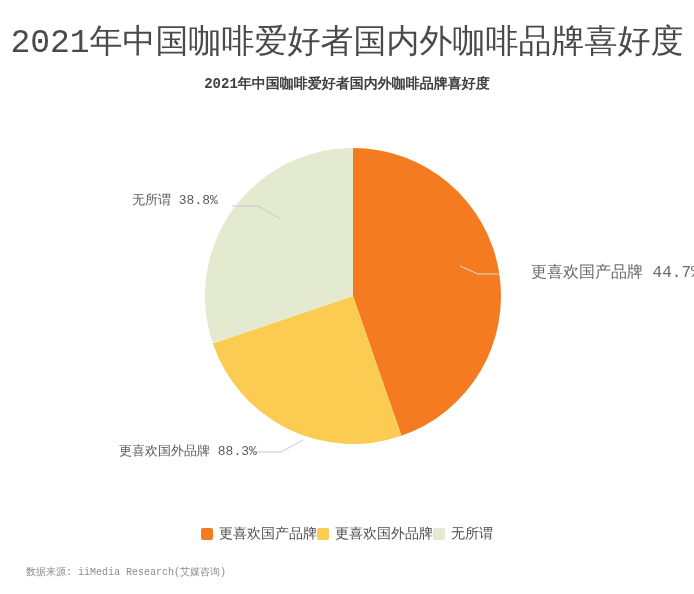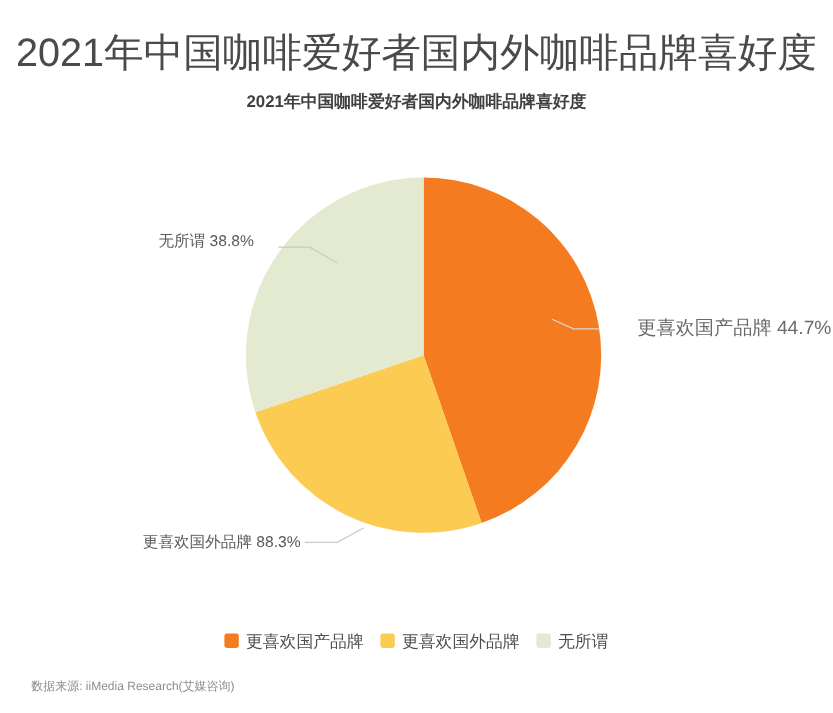--- a/index.html
+++ b/index.html
@@ -9,20 +9,21 @@
   }
   body {
     font-family: "Liberation Sans", "DejaVu Sans", sans-serif;
   }
   #page {
     position: relative;
     width: 694px;
     height: 590px;
     background: #ffffff;
     overflow: hidden;
+    font-family: Liberation Mono, monospace;
   }
 
   
   #main-title {
     position: absolute;
     left: 0;
     top: 22px;
     width: 694px;
     text-align: center;
     font-size: 33px;
@@ -73,21 +74,20 @@
 
   
   #legend {
     position: absolute;
     left: 0;
     top: 525px;
     width: 694px;
     display: flex;
     justify-content: center;
     align-items: center;
-    gap: 14px;
   }
   .legend-item {
     display: flex;
     align-items: center;
     gap: 6px;
   }
   .legend-swatch {
     width: 12px;
     height: 12px;
     border-radius: 2px;

